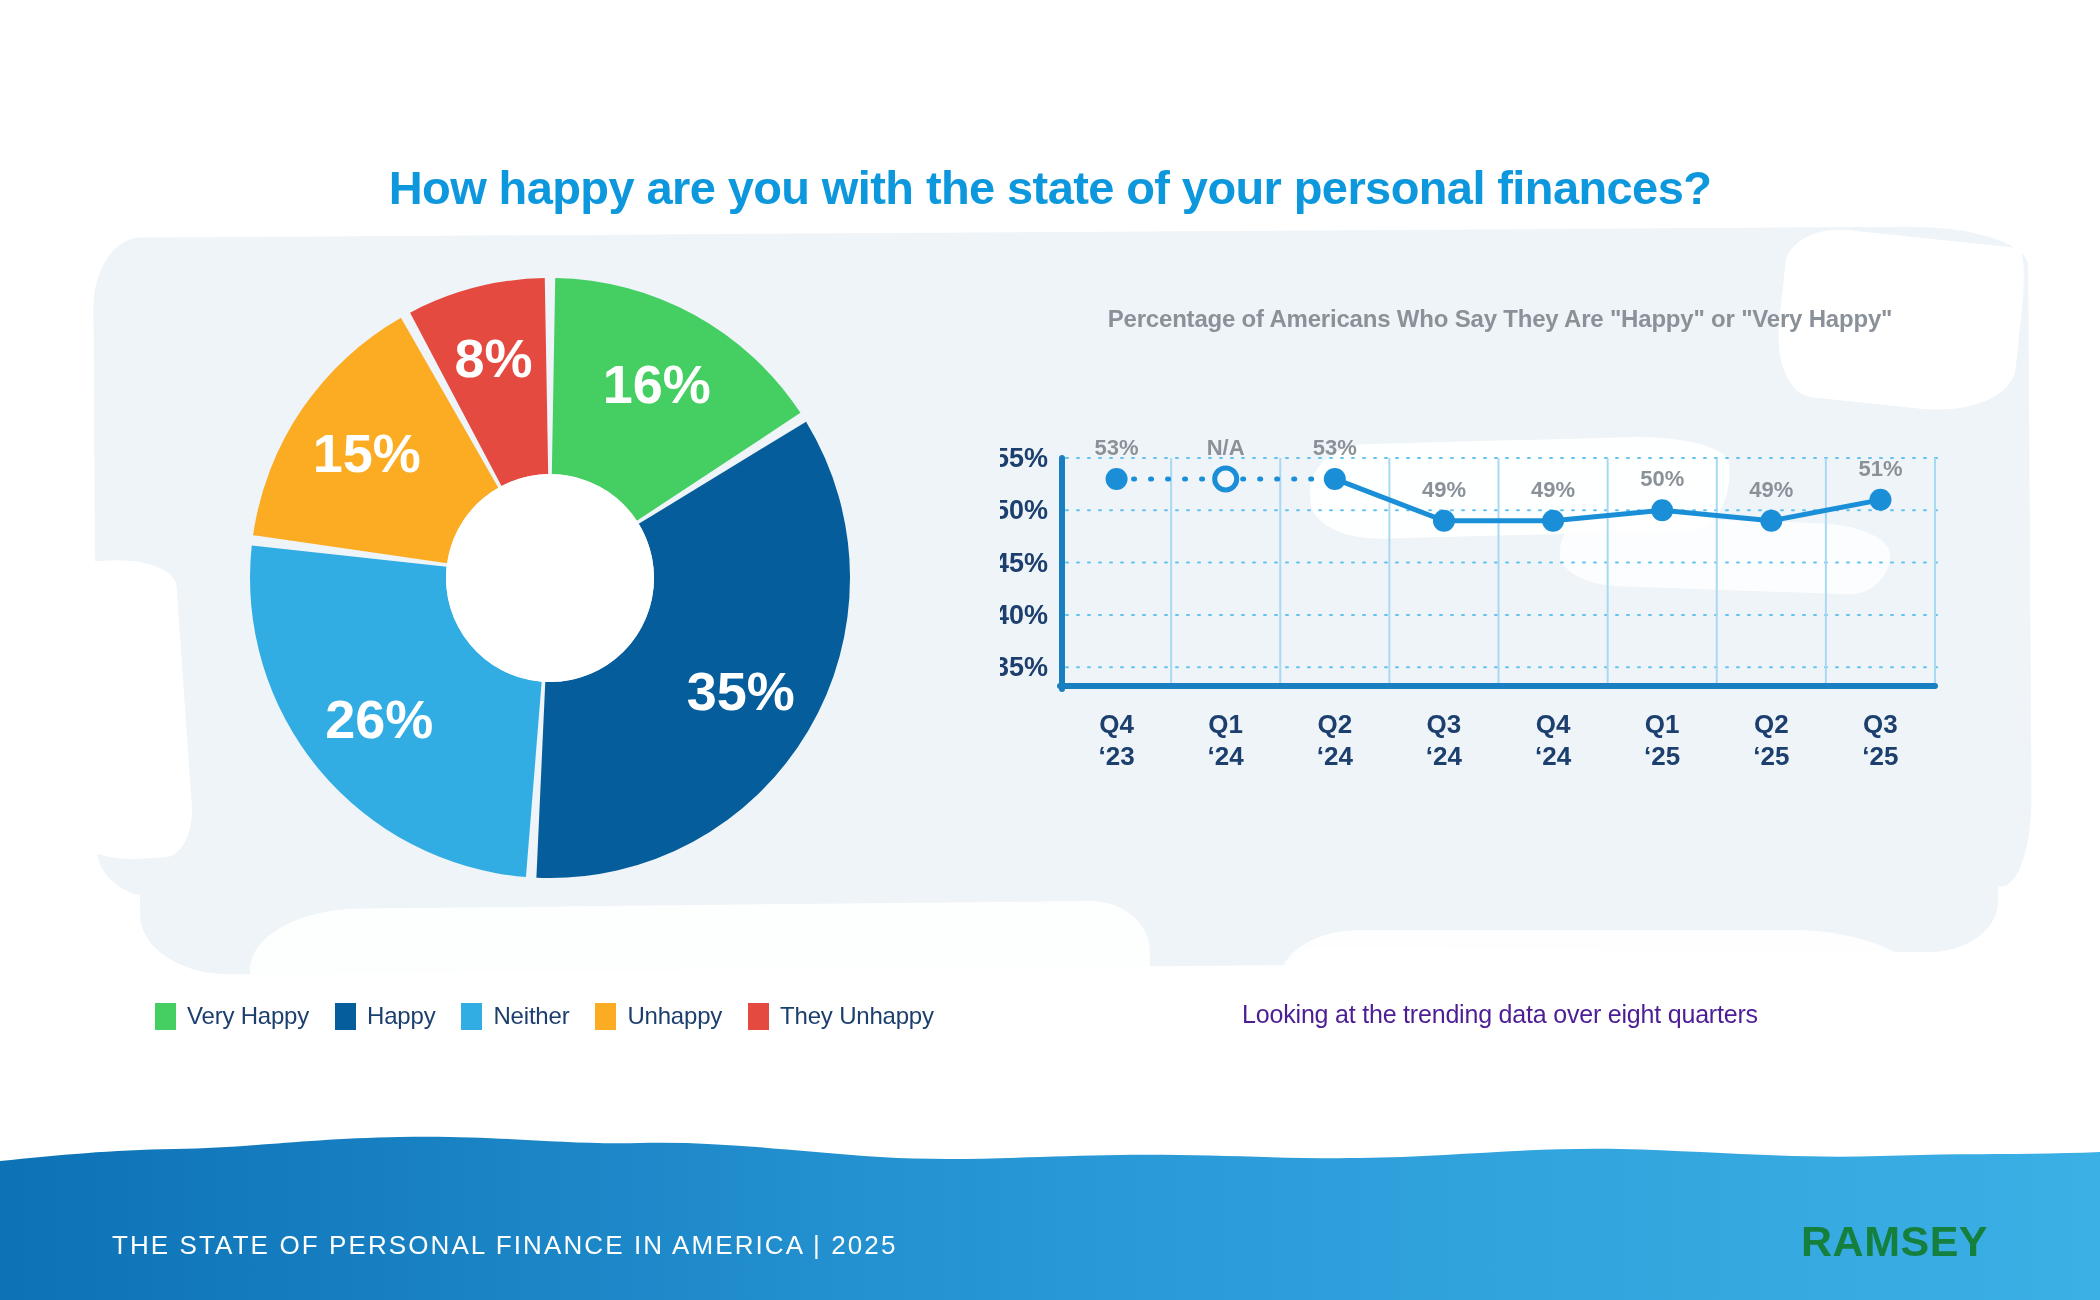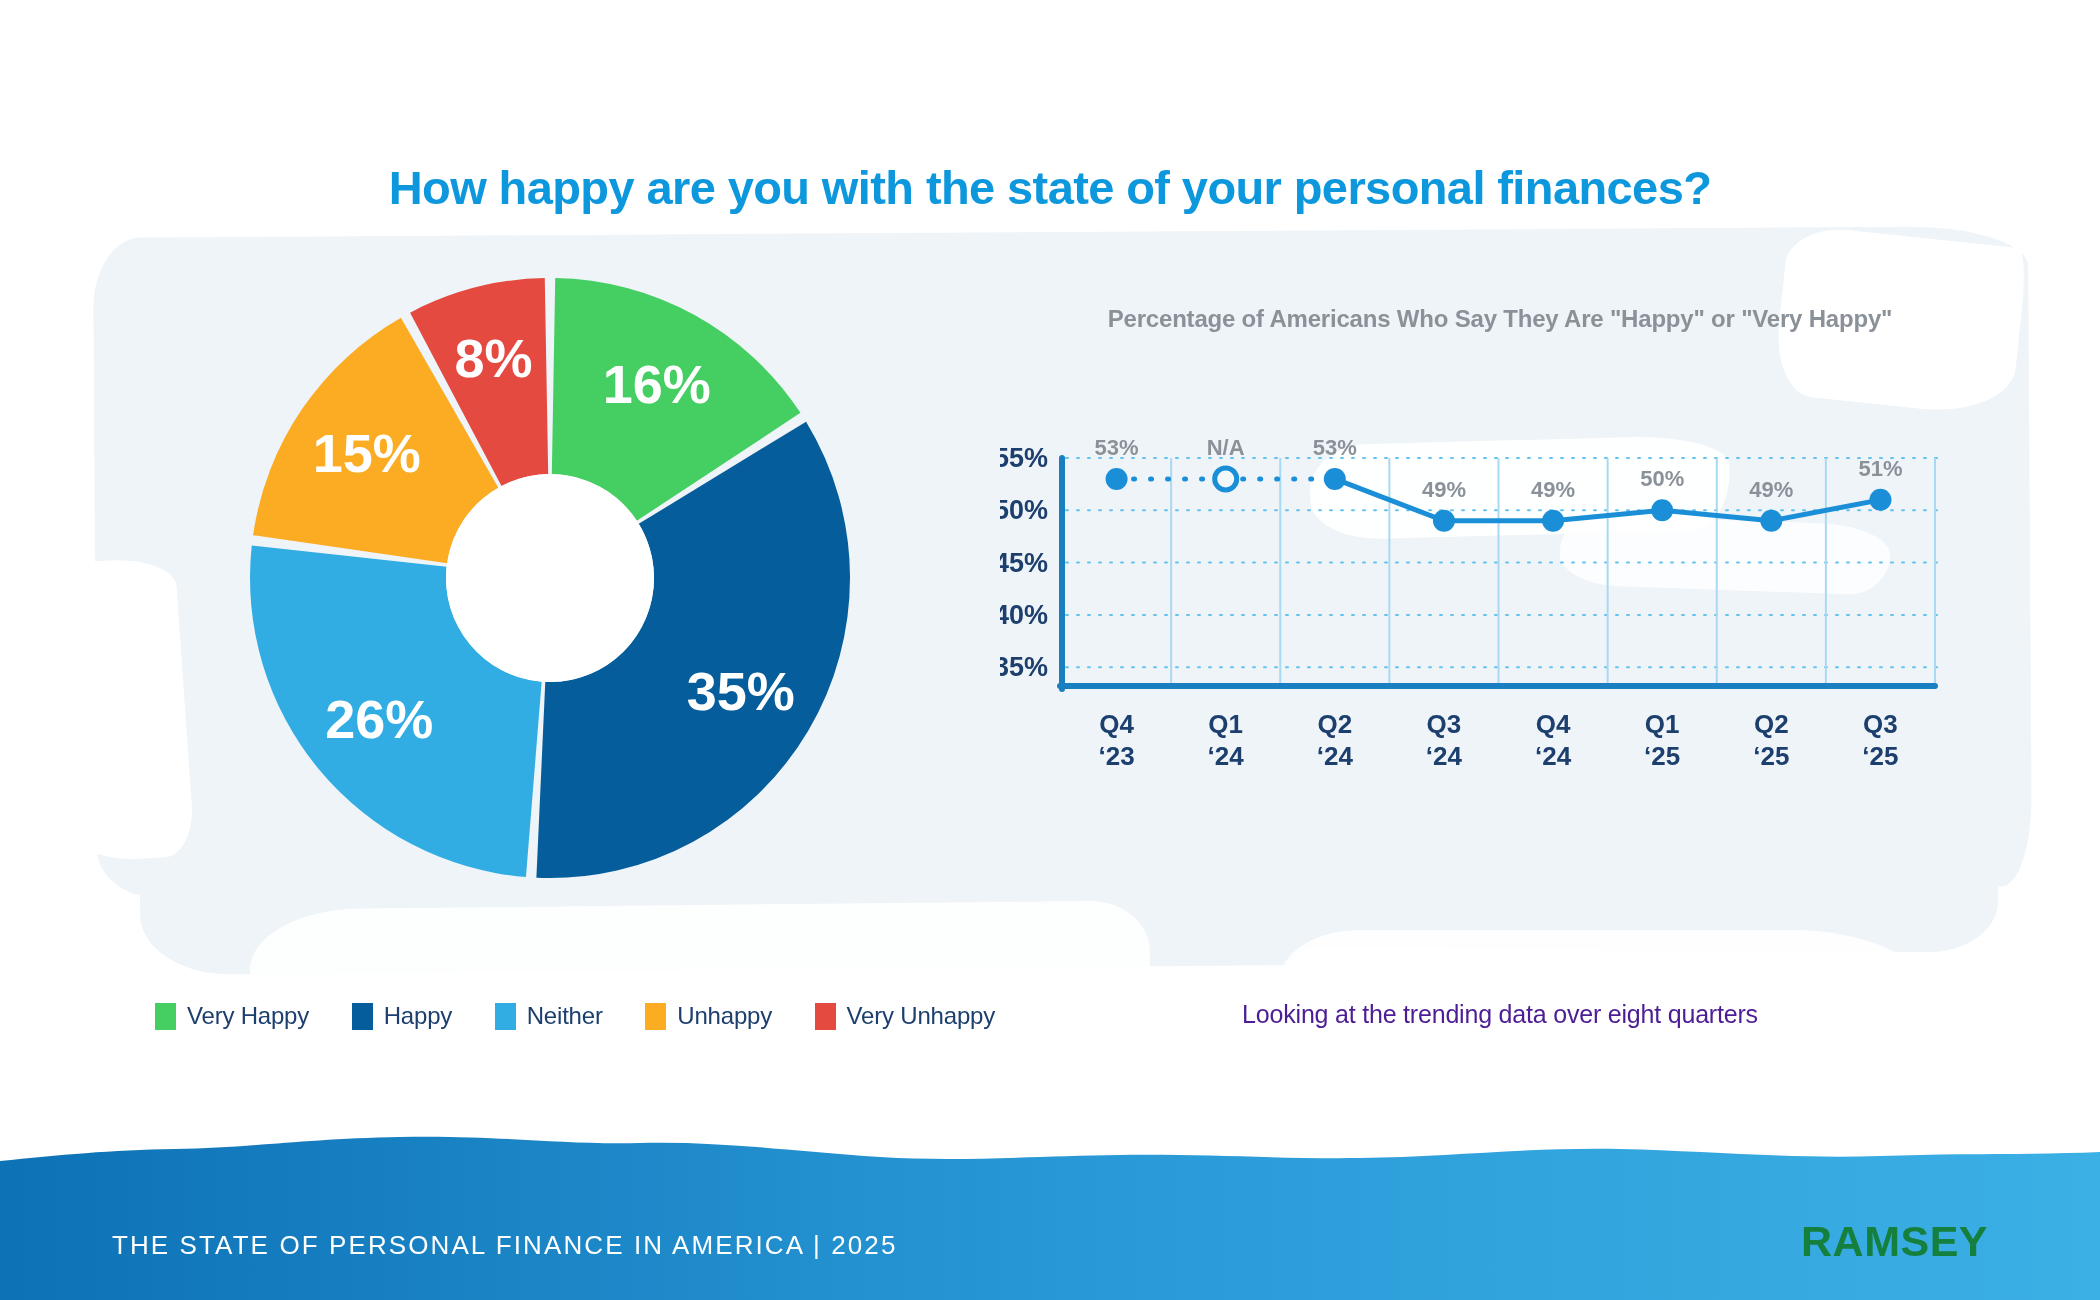--- a/index.html
+++ b/index.html
@@ -104,21 +104,21 @@
     dominant-baseline: central;
   }
 
   
   #donut-legend {
     position: absolute;
     left: 155px; top: 1002px;
     width: 840px;
     display: flex;
     align-items: center;
-    justify-content: space-between;
+    justify-content: flex-start;
     gap: 0px;
   }
   .legend-item {
     display: flex;
     align-items: center;
     margin-right: 26px;
   }
   .legend-item:last-child { margin-right: 0; }
   .legend-swatch {
     width: 21px; height: 27px;
@@ -254,21 +254,21 @@
     <div class="legend-item">
       <span class="legend-swatch" style="background: rgb(50, 173, 228);"></span>
       <span class="legend-label">Neither</span>
     </div>
     <div class="legend-item">
       <span class="legend-swatch" style="background: rgb(251, 172, 34);"></span>
       <span class="legend-label">Unhappy</span>
     </div>
     <div class="legend-item">
       <span class="legend-swatch" style="background: rgb(229, 74, 64);"></span>
-      <span class="legend-label">Very Unhappy</span>
+      <span class="legend-label">They Unhappy</span>
     </div>
   </div>
 
 <div id="line-chart-title">Percentage of Americans Who Say They Are "Happy" or "Very Happy"</div>
 
 <div id="line-chart">
   <svg width="960" height="500" viewBox="0 0 960 500">
     <g id="lc-hgrid">
         <line x1="66" x2="940" y1="22" y2="22" stroke="#63c3ef" stroke-width="2" stroke-dasharray="2 9" stroke-linecap="round"></line>
         <line x1="66" x2="940" y1="74.2935779816514" y2="74.2935779816514" stroke="#63c3ef" stroke-width="2" stroke-dasharray="2 9" stroke-linecap="round"></line>

